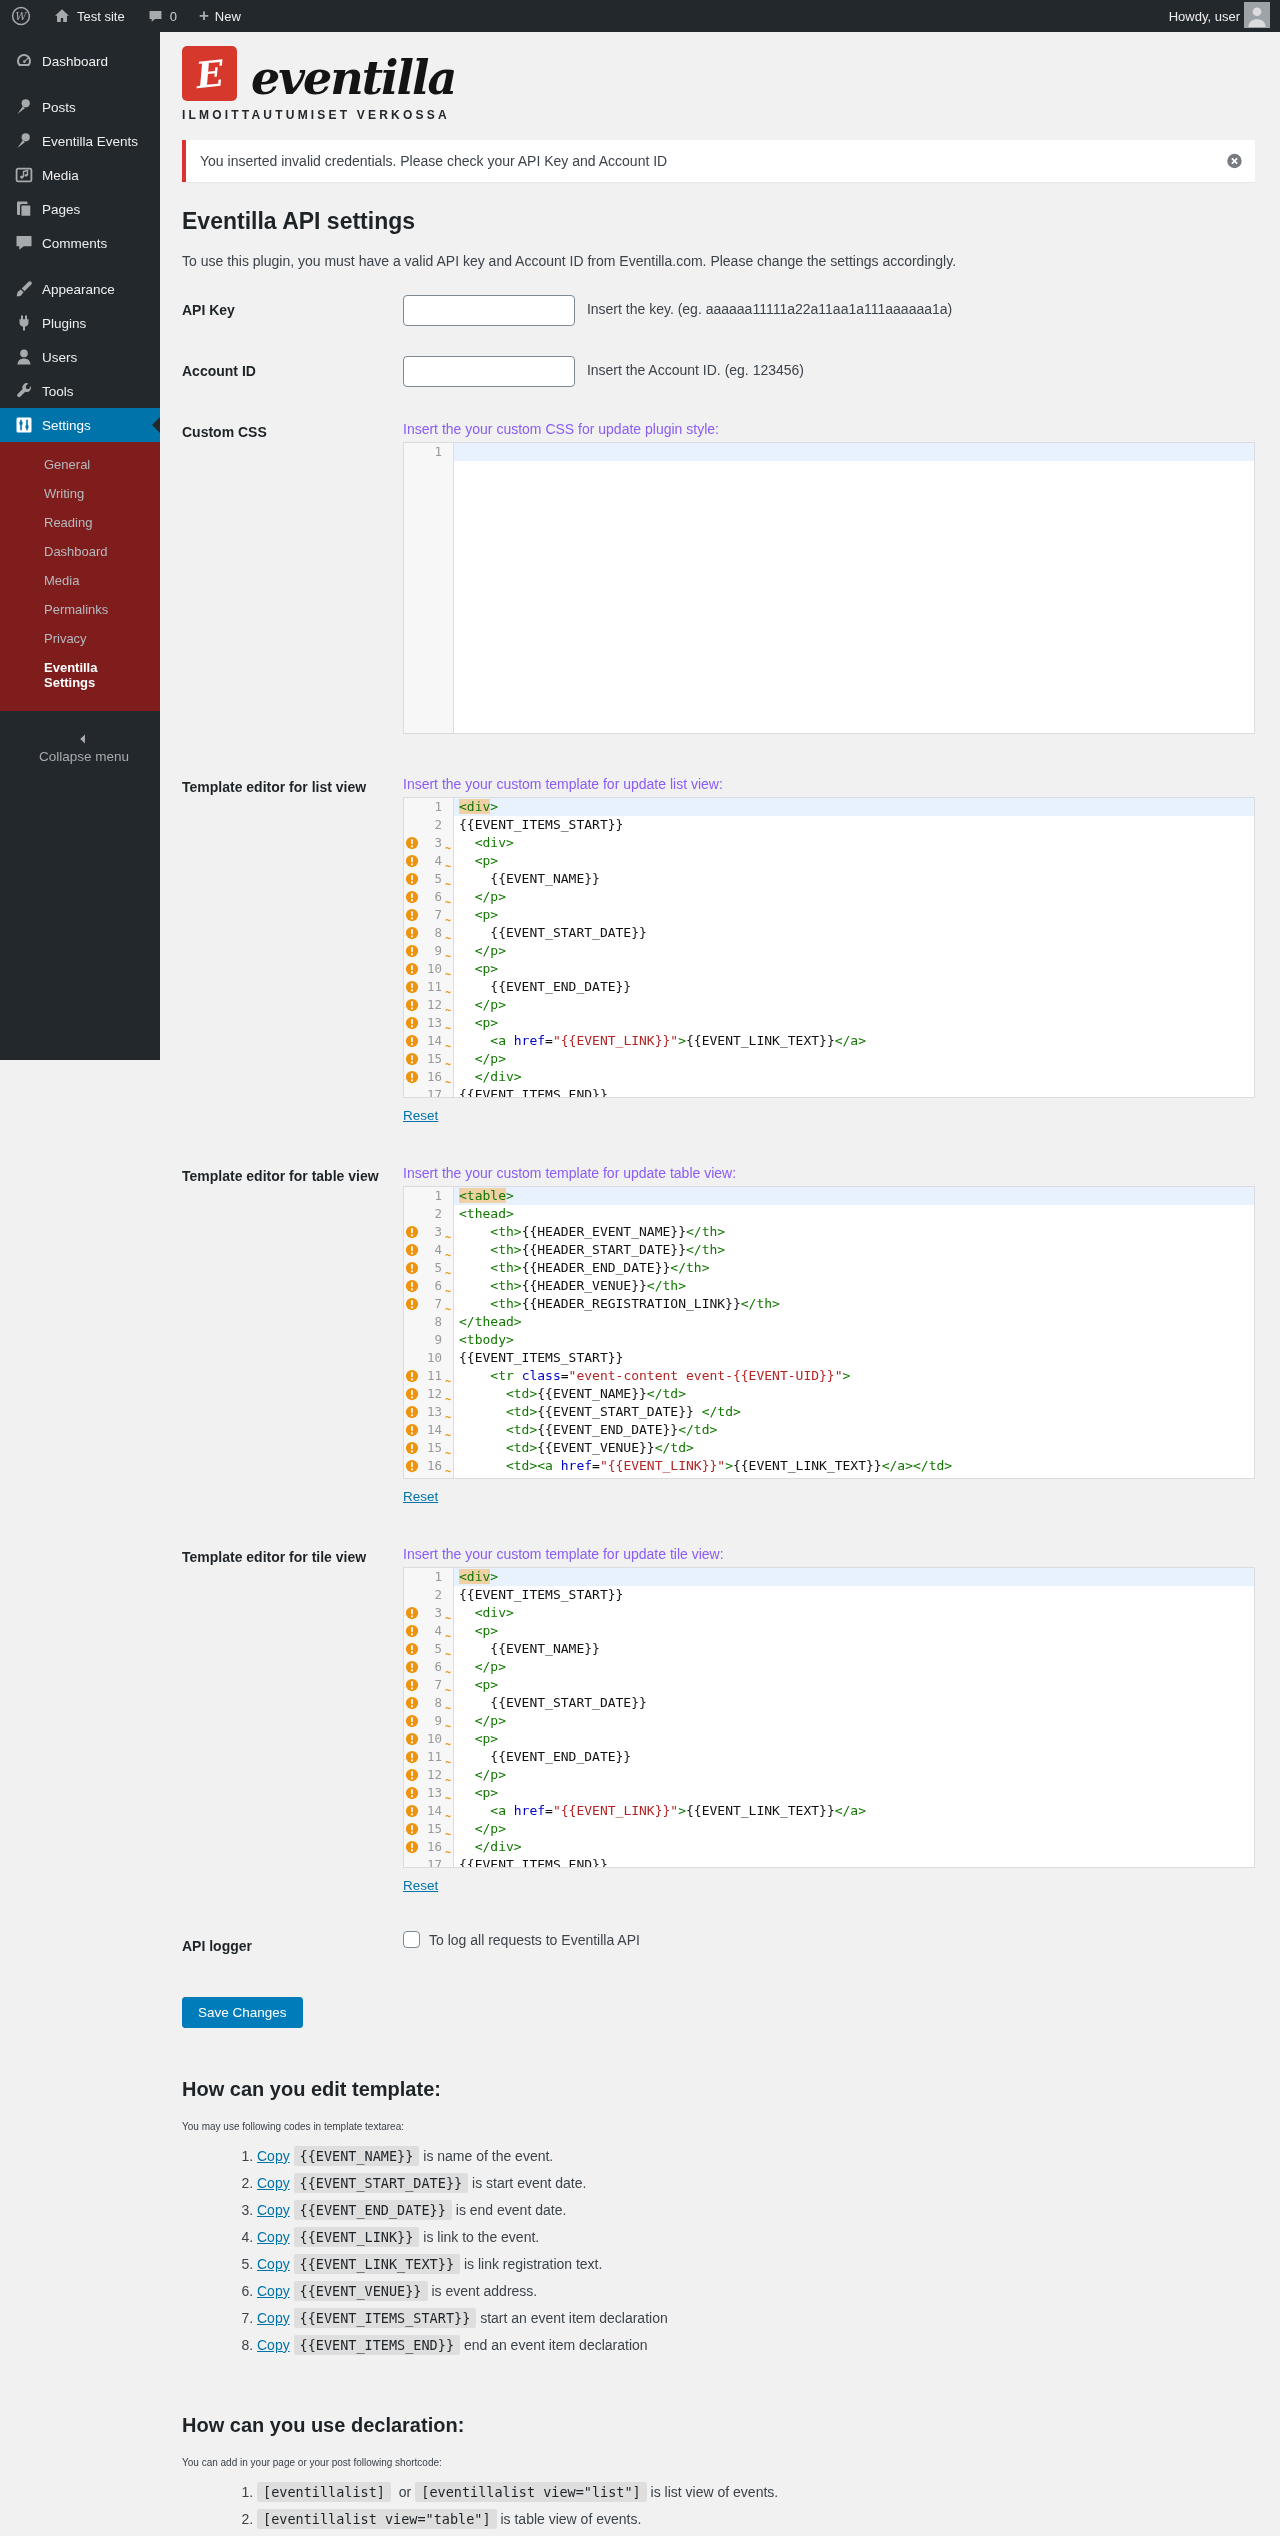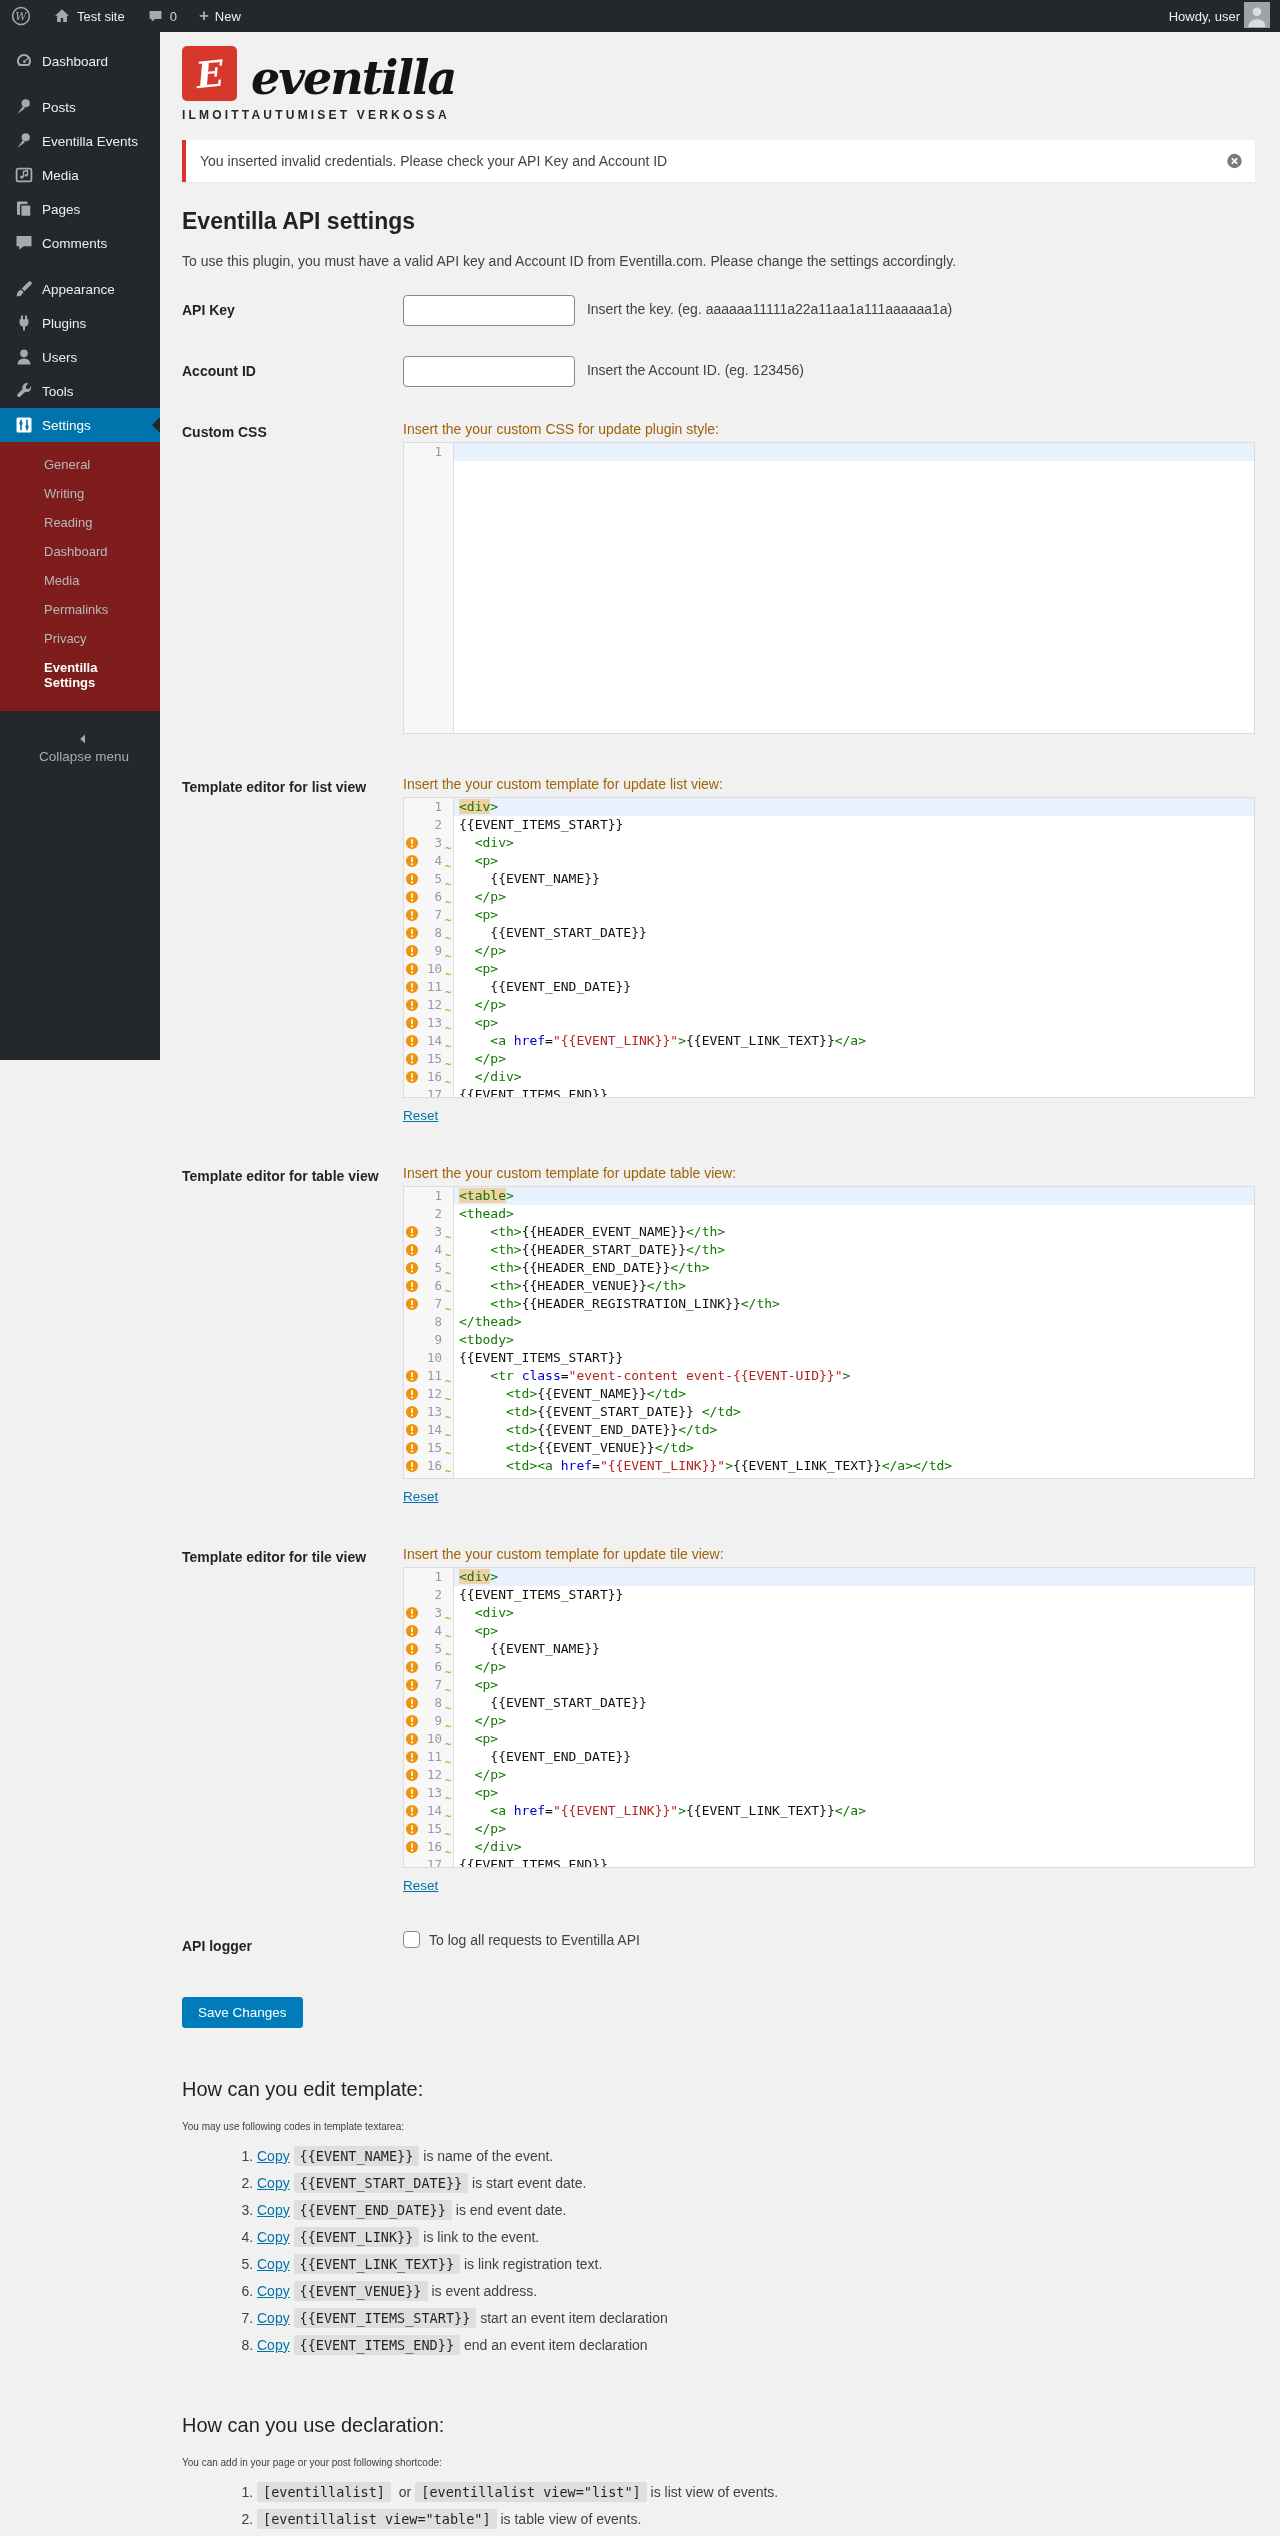--- a/index.html
+++ b/index.html
@@ -52,21 +52,21 @@
   .intro { margin-top:18px; font-size:14px; }
 
   .settings-form { margin-top:26px; }
   .form-row { display:grid; grid-template-columns:221px 1fr; }
   .row-input { margin-bottom:30px; }
   .row-editor { margin-bottom:38px; }
   .f-label { font-size:14px; font-weight:bold; color:#1d2327; padding-top:6px; padding-right:24px; line-height:1.4; }
   .f-field { font-size:14px; min-width:0; }
   .text-input { width:172px; height:31px; border:1px solid #7e8993; border-radius:4px; background:#fff; padding:0 8px; font-size:14px; color:#2c3338; vertical-align:middle; }
   .hint { margin-left:8px; color:#3c434a; }
-  .ed-hint { margin:4px 0 5px; color:#a16207; }
+  .ed-hint { margin:4px 0 5px; color:#8b5cf6; }
 
   
   .cm-editor { position:relative; width:100%; background:linear-gradient(to right,#f7f7f7 0,#f7f7f7 49px,#fff 49px); border:1px solid #dcdcde; overflow:hidden; font-family:"DejaVu Sans Mono", monospace; font-size:13px; line-height:18px; cursor:text; }
   .cm-editor::before { content:""; position:absolute; left:49px; top:0; bottom:0; width:1px; background:#ddd; }
   .ed-css { height:292px; }
   .ed-list, .ed-tile { height:301px; }
   .ed-table { height:293px; }
   .cm-line { display:flex; align-items:stretch; height:18px; }
   .cm-gutter { flex:0 0 50px; display:flex; align-items:center; position:relative; }
   .g-marker { width:16px; display:flex; align-items:center; justify-content:center; }
@@ -80,21 +80,21 @@
   .cm-match { background:rgba(255,150,0,.35); }
 
   .reset-link { display:inline-block; margin-top:10px; font-size:13.5px; color:#0073aa; text-decoration:underline; }
 
   .row-logger { margin-top:6px; }
   .logger-check { display:flex; align-items:center; gap:9px; }
   .checkbox { width:17px; height:17px; border:1px solid #7e8993; border-radius:4px; background:#fff; display:inline-block; cursor:pointer; }
 
   .save-btn { margin-top:40px; display:inline-block; background:#007cba; border:1px solid #007cba; color:#fff; font-size:13.5px; padding:7px 15px; border-radius:3px; cursor:pointer; width:fit-content; font-family:"Liberation Sans", sans-serif; }
 
-  .help-title { margin-top:50px; font-size:20px; font-weight:normal; color:#1d2327; }
+  .help-title { margin-top:50px; font-size:20px; font-weight:bold; color:#1d2327; }
   .help-intro { margin-top:20px; font-size:10px; }
   .help-list { margin:16px 0 0; padding-left:38px; font-size:14px; }
   .help-list li { margin-bottom:11px;margin-left:37px; }
   .link { color:#0073aa; text-decoration:underline; }
   .chip { font-family:"DejaVu Sans Mono", monospace; font-size:13.5px; background:rgba(0,0,0,.08); padding:2px 6px; border-radius:2px; color:#1d2327; }
   .sc-join { margin:0 4px; }
 </style>
 </head>
 <body>
 

